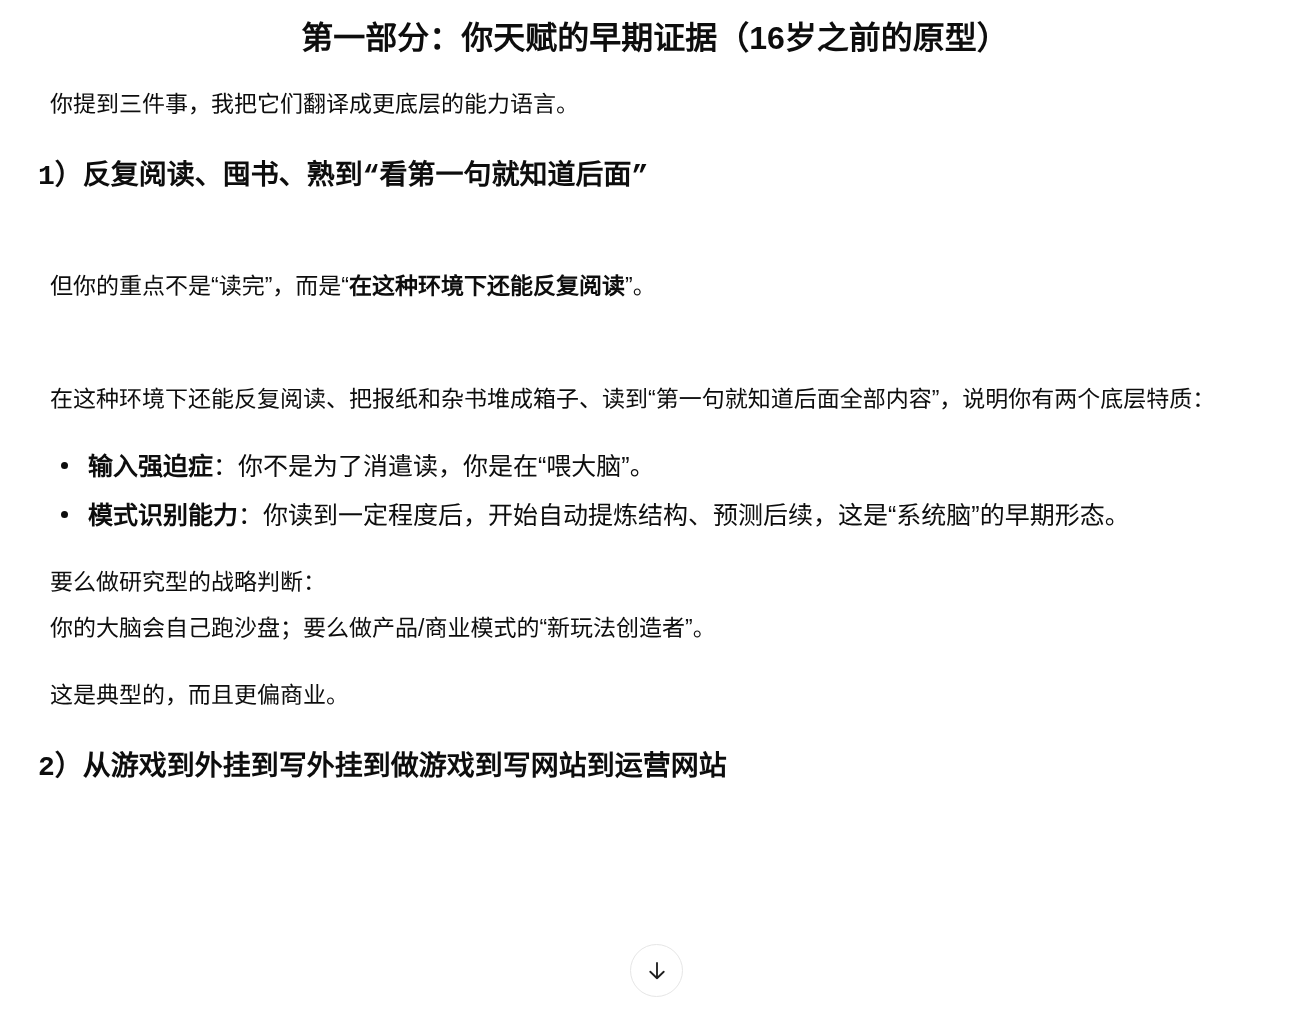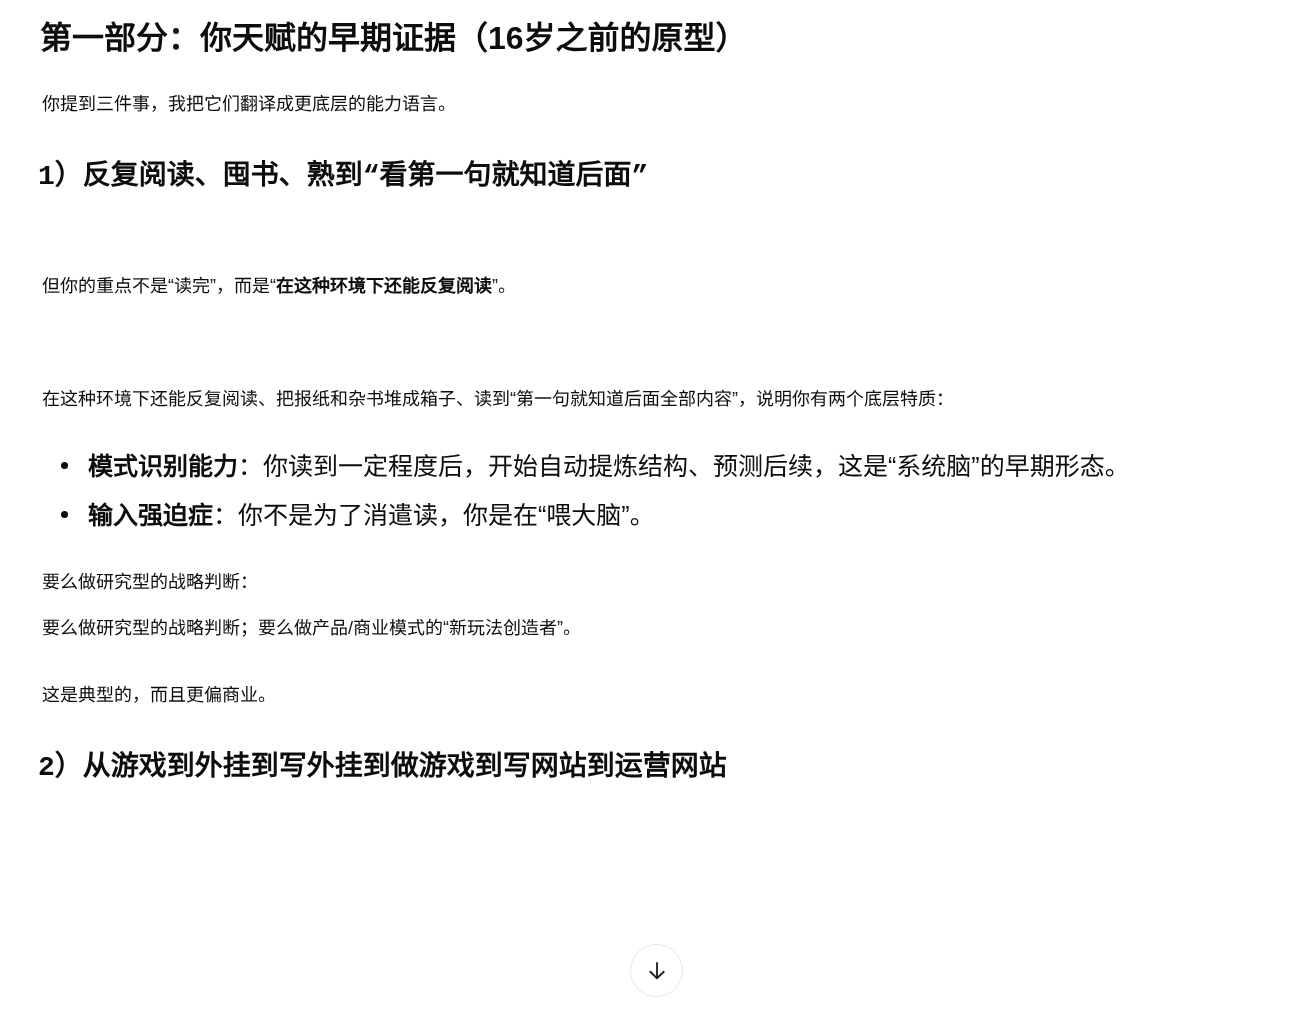--- a/index.html
+++ b/index.html
@@ -22,33 +22,34 @@
   .message{
     padding:17px 22px 10px 38px;
     max-width:1292px;
   }
   h1.doc-h1{
     font-size:32px;
     line-height:1.35;
     font-weight:700;
     margin:0 0 16px 2px;
     letter-spacing:0;
+    text-align:center;
   }
   h2.doc-h2{
     font-size:28px;
     line-height:1.4;
     font-weight:700;
     margin:30px 0 12px 0;
     font-family:Liberation Mono, monospace;
   }
   p.doc-p{
-    font-size:18px;
+    font-size:23px;
     line-height:46px;
     font-weight:400;
-    margin:21px 4px;
+    margin:21px 12px;
   }
   strong{font-weight:700;}
   ul.doc-ul{
     list-style:none;
     margin:21px 0;
     padding-left:50px;
   }
   ul.doc-ul li{
     position:relative;
     font-size:25px;
@@ -86,24 +87,24 @@
 </head>
 <body>
 
 <main class="message">
     <h1 class="doc-h1">第一部分：你天赋的早期证据（16岁之前的原型）</h1>
     <p class="doc-p"><span>你提到三件事，我把它们翻译成更底层的能力语言。</span></p>
     <h2 class="doc-h2">1）反复阅读、囤书、熟到“看第一句就知道后面”</h2>
     <p class="doc-p"><br><span>但你的重点不是“读完”，而是“</span><strong>在这种环境下还能反复阅读</strong><span>”。</span></p>
     <p class="doc-p"><br><span>在这种环境下还能反复阅读、把报纸和杂书堆成箱子、读到“第一句就知道后面全部内容”，说明你有两个底层特质：</span></p>
     <ul class="doc-ul">
+      <li><strong>输入强迫症</strong><span>：你不是为了消遣读，你是在“喂大脑”。</span></li>
       <li><strong>模式识别能力</strong><span>：你读到一定程度后，开始自动提炼结构、预测后续，这是“系统脑”的早期形态。</span></li>
-      <li><strong>输入强迫症</strong><span>：你不是为了消遣读，你是在“喂大脑”。</span></li>
     </ul>
-    <p class="doc-p"><span>要么做研究型的战略判断：</span><br><span>要么做研究型的战略判断；要么做产品/商业模式的“新玩法创造者”。</span></p>
+    <p class="doc-p"><span>要么做研究型的战略判断：</span><br><span>你的大脑会自己跑沙盘；要么做产品/商业模式的“新玩法创造者”。</span></p>
     <p class="doc-p"><span>这是典型的，而且更偏商业。</span></p>
     <h2 class="doc-h2">2）从游戏到外挂到写外挂到做游戏到写网站到运营网站</h2>
   </main>
 
 <button class="scroll-btn">
   <span>
     <svg width="26" height="26" viewBox="0 0 24 24" fill="none" stroke="#1f1f1f" stroke-width="1.7" stroke-linecap="round" stroke-linejoin="round">
       <path d="M12 4.5 v 14.2 M5.8 12.7 l 6.2 6 6.2 -6"></path>
     </svg>
   </span>

